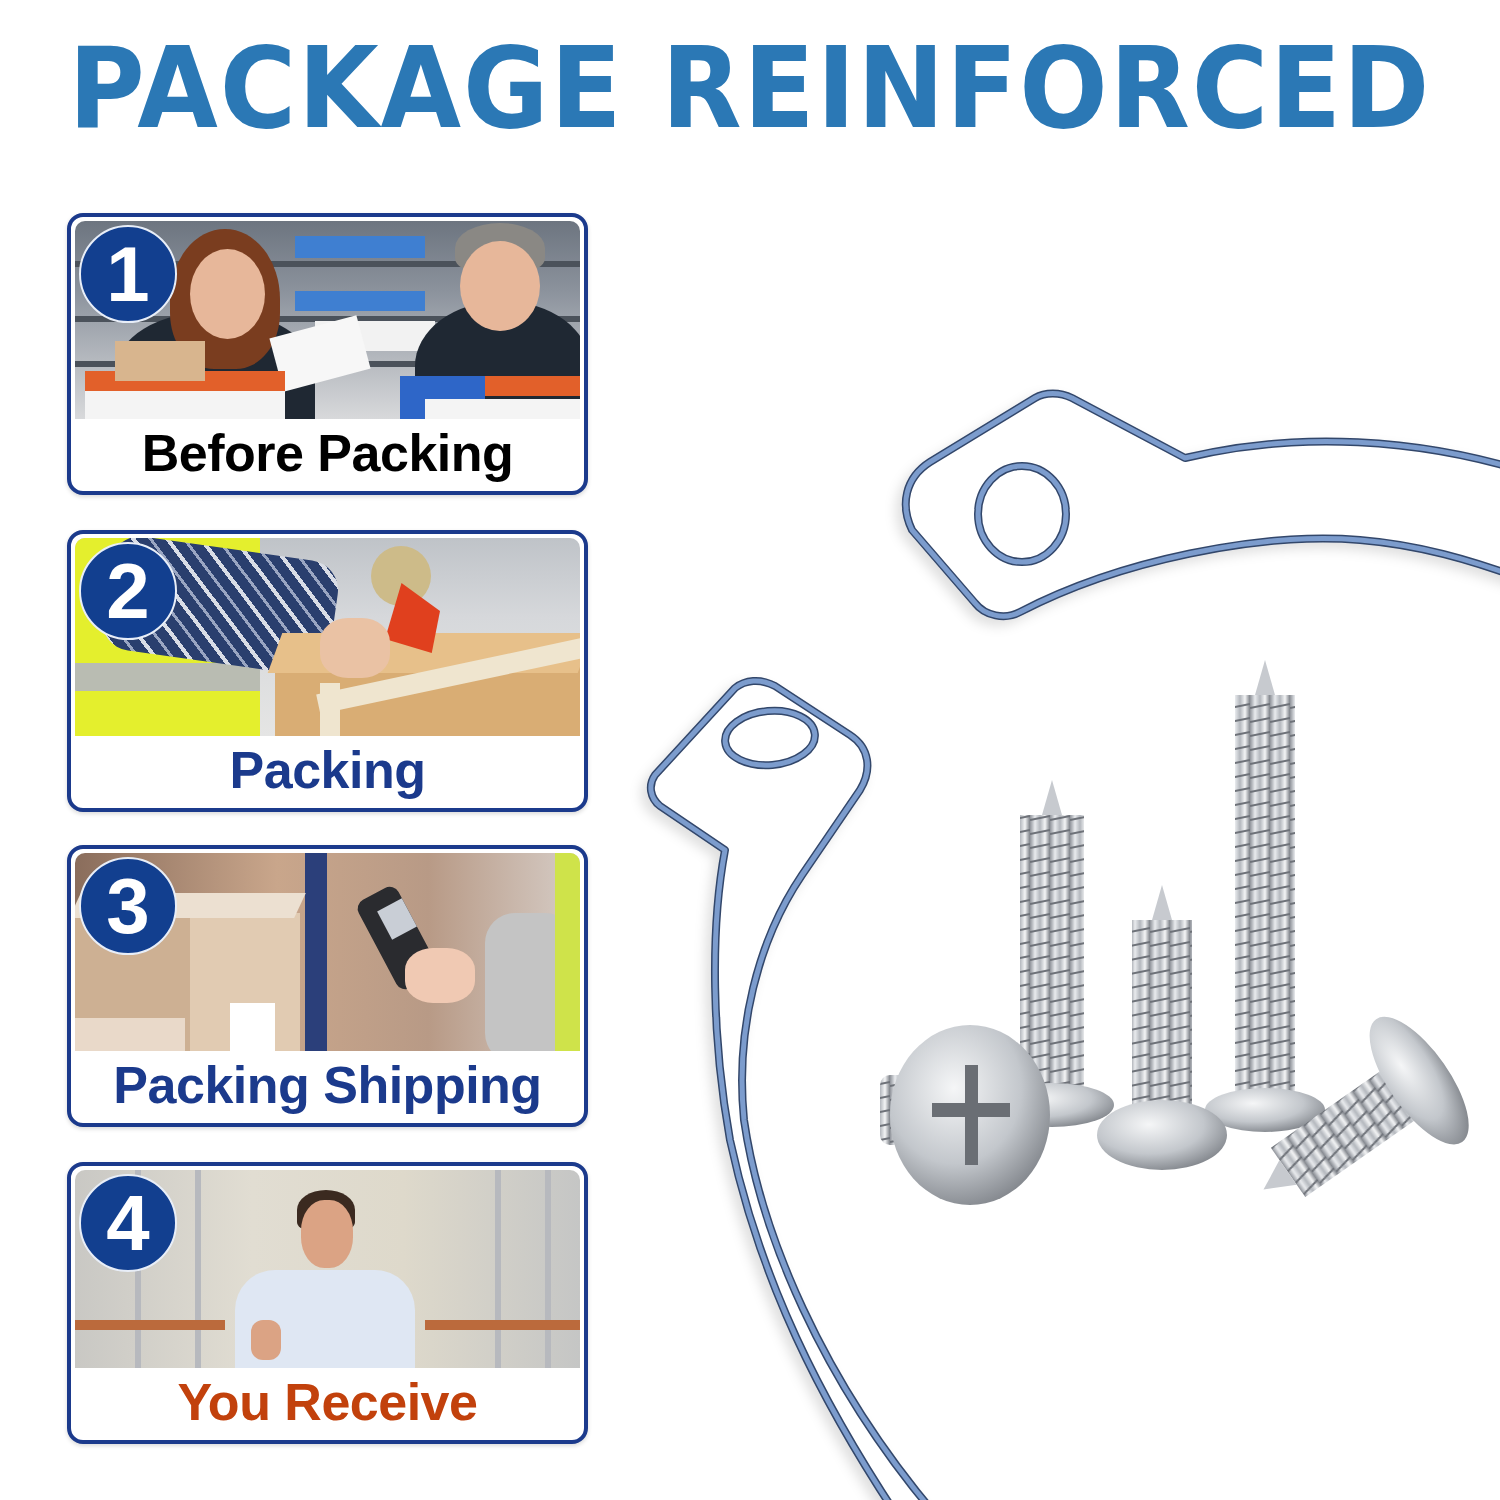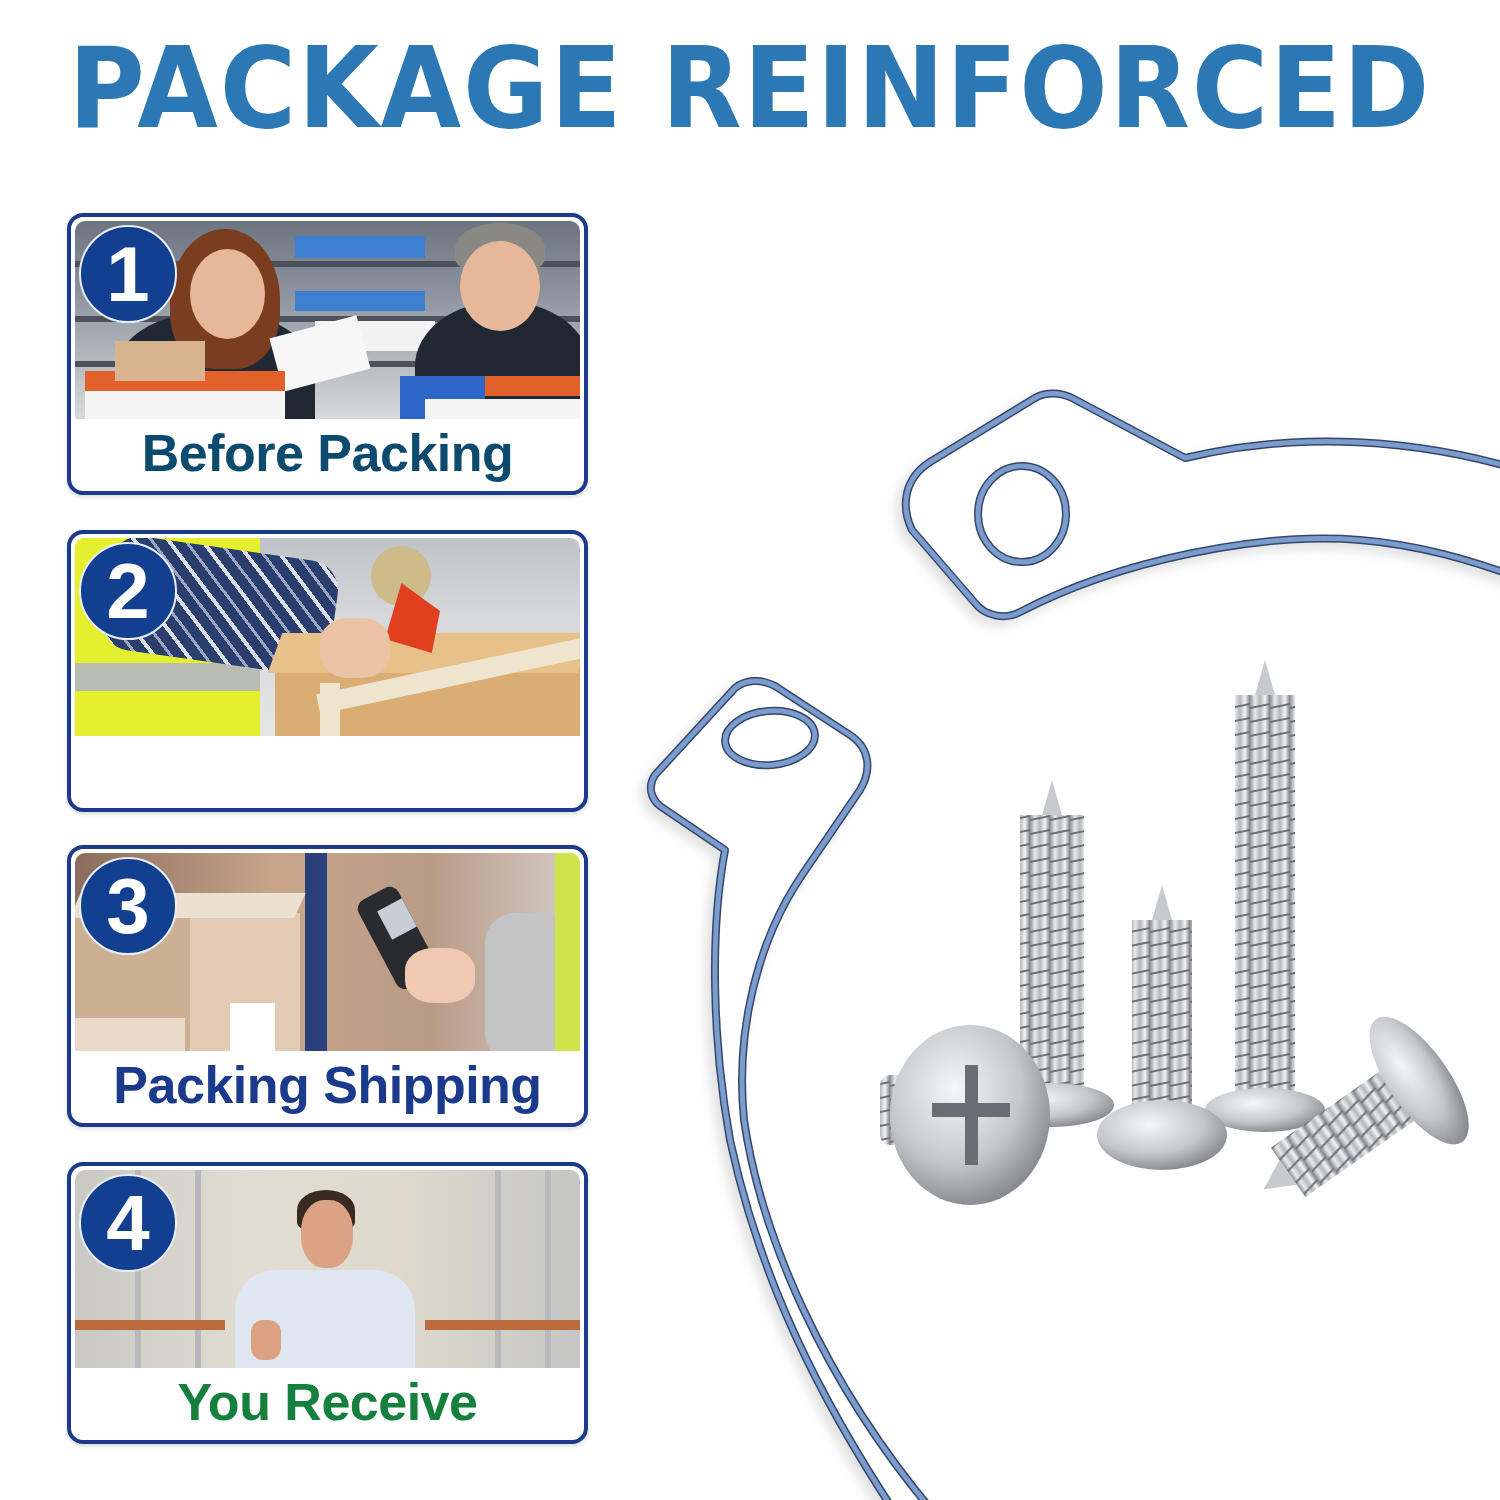--- a/index.html
+++ b/index.html
@@ -130,37 +130,38 @@
     <div class="shape face" style="left:385px;top:20px;width:80px;height:90px;"></div>
     <div class="shape paper" style="left:200px;top:105px;width:90px;height:55px;transform:rotate(-15deg);"></div>
     <div class="shape bin-orange" style="left:10px;top:150px;width:200px;height:20px;"></div>
     <div class="shape" style="left:40px;top:120px;width:90px;height:40px;background:#d8b58e;"></div>
     <div class="shape bin-blue" style="left:325px;top:155px;width:85px;height:45px;"></div>
     <div class="shape bin-orange" style="left:410px;top:155px;width:100px;height:20px;"></div>
     <div class="shape bin-front" style="left:10px;top:170px;width:200px;height:30px;"></div>
     <div class="shape bin-front" style="left:350px;top:178px;width:160px;height:22px;"></div>
   </div>
   <div class="badge">1</div>
-  <div class="caption" style="color:#0c4a6e;">Before Packing</div>
+  <div class="caption" style="color:#000000;">Before Packing</div>
 </div>
 
 <div class="card" style="top:530px;">
   <div class="photo p2">
     <div class="shape vest" style="left:0;top:0;width:185px;height:205px;"></div>
     <div class="shape stripe" style="left:0;top:125px;width:185px;height:28px;"></div>
     <div class="shape sleeve" style="left:30px;top:10px;width:230px;height:115px;transform:rotate(8deg);border-radius:30px;"></div>
     <div class="shape box" style="left:200px;top:115px;width:310px;height:95px;"></div>
     <div class="shape boxtop" style="left:200px;top:95px;width:310px;height:40px;transform:skewX(-20deg);"></div>
     <div class="shape tape" style="left:240px;top:125px;width:300px;height:20px;transform:rotate(-12deg);"></div>
     <div class="shape tape" style="left:245px;top:145px;width:20px;height:60px;"></div>
     <div class="shape roll" style="left:296px;top:8px;width:60px;height:60px;"></div>
     <div class="shape dispenser" style="left:310px;top:45px;width:55px;height:70px;clip-path:polygon(30% 0,100% 40%,85% 100%,0 80%);"></div>
     <div class="shape hand" style="left:245px;top:80px;width:70px;height:60px;"></div>
   </div>
   <div class="badge">2</div>
+  <div class="caption" style="color:#1b3a8c;">Packing</div>
 </div>
 
 <div class="card" style="top:845px;">
   <div class="photo p3">
     <div class="shape" style="left:230px;top:0;width:22px;height:205px;background:#2b3f7a;"></div>
     <div class="shape boxside" style="left:0;top:55px;width:115px;height:150px;"></div>
     <div class="shape box" style="left:115px;top:60px;width:110px;height:145px;"></div>
     <div class="shape" style="left:0;top:40px;width:225px;height:25px;background:#ece0d1;transform:skewX(-25deg);"></div>
     <div class="shape label" style="left:155px;top:150px;width:45px;height:50px;"></div>
     <div class="shape" style="left:0;top:165px;width:110px;height:40px;background:#e9d9c9;"></div>
@@ -181,21 +182,21 @@
     <div class="shape post" style="left:420px;top:0;width:6px;height:205px;"></div>
     <div class="shape post" style="left:470px;top:0;width:6px;height:205px;"></div>
     <div class="shape rack" style="left:0;top:150px;width:150px;height:10px;"></div>
     <div class="shape rack" style="left:350px;top:150px;width:165px;height:10px;"></div>
     <div class="shape shirt" style="left:160px;top:100px;width:180px;height:105px;"></div>
     <div class="shape hair" style="left:222px;top:20px;width:58px;height:40px;"></div>
     <div class="shape face" style="left:226px;top:30px;width:52px;height:68px;"></div>
     <div class="shape thumb" style="left:176px;top:150px;width:30px;height:40px;"></div>
   </div>
   <div class="badge">4</div>
-  <div class="caption" style="color:#15803d;">You Receive</div>
+  <div class="caption" style="color:#c2410c;">You Receive</div>
 </div>
 
 <svg class="screws" viewBox="0 0 620 560">
   <defs>
     <linearGradient id="steel" x1="0" x2="1" y1="0" y2="0">
       <stop offset="0" stop-color="#8f939a"></stop>
       <stop offset="0.25" stop-color="#e9ebee"></stop>
       <stop offset="0.5" stop-color="#b3b7bd"></stop>
       <stop offset="0.75" stop-color="#f4f5f6"></stop>
       <stop offset="1" stop-color="#7d8188"></stop>

